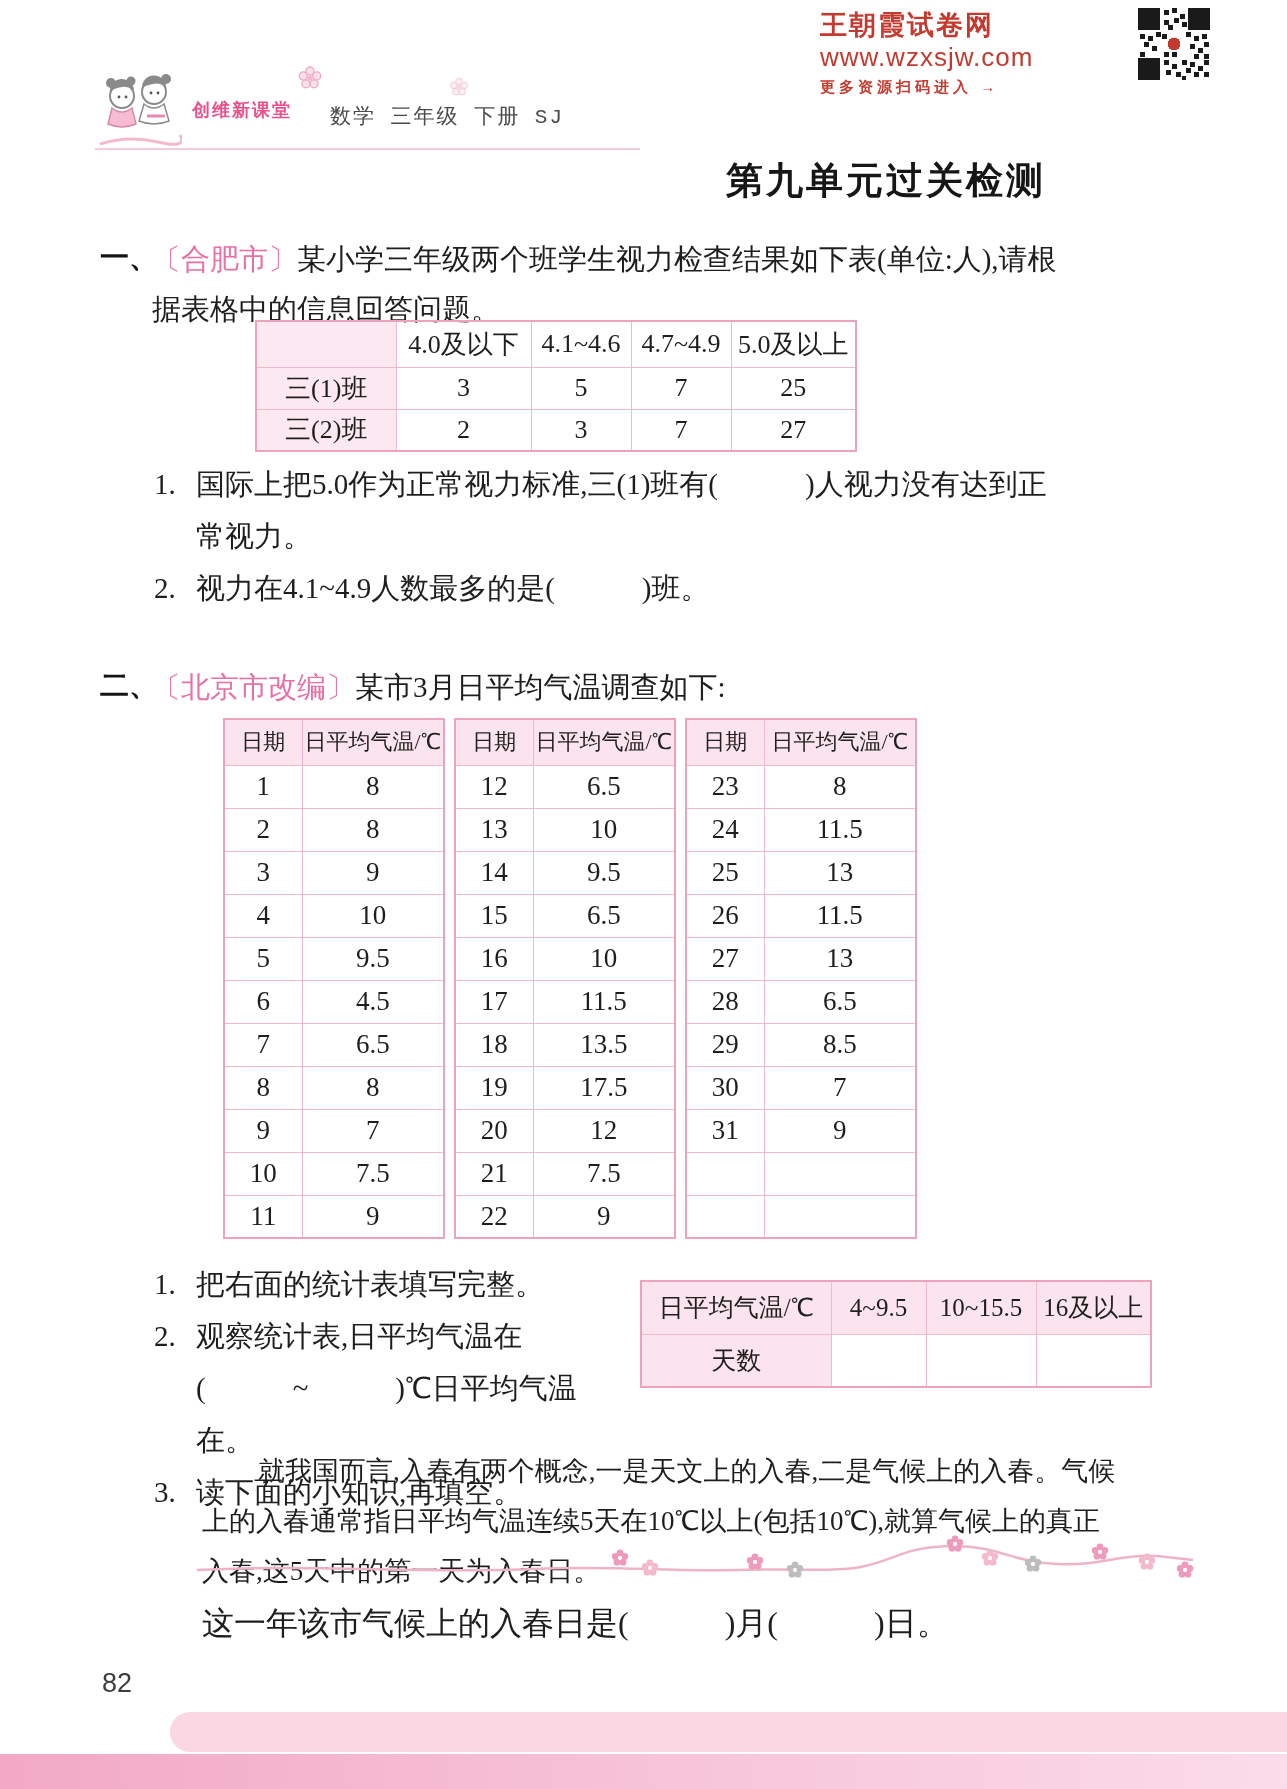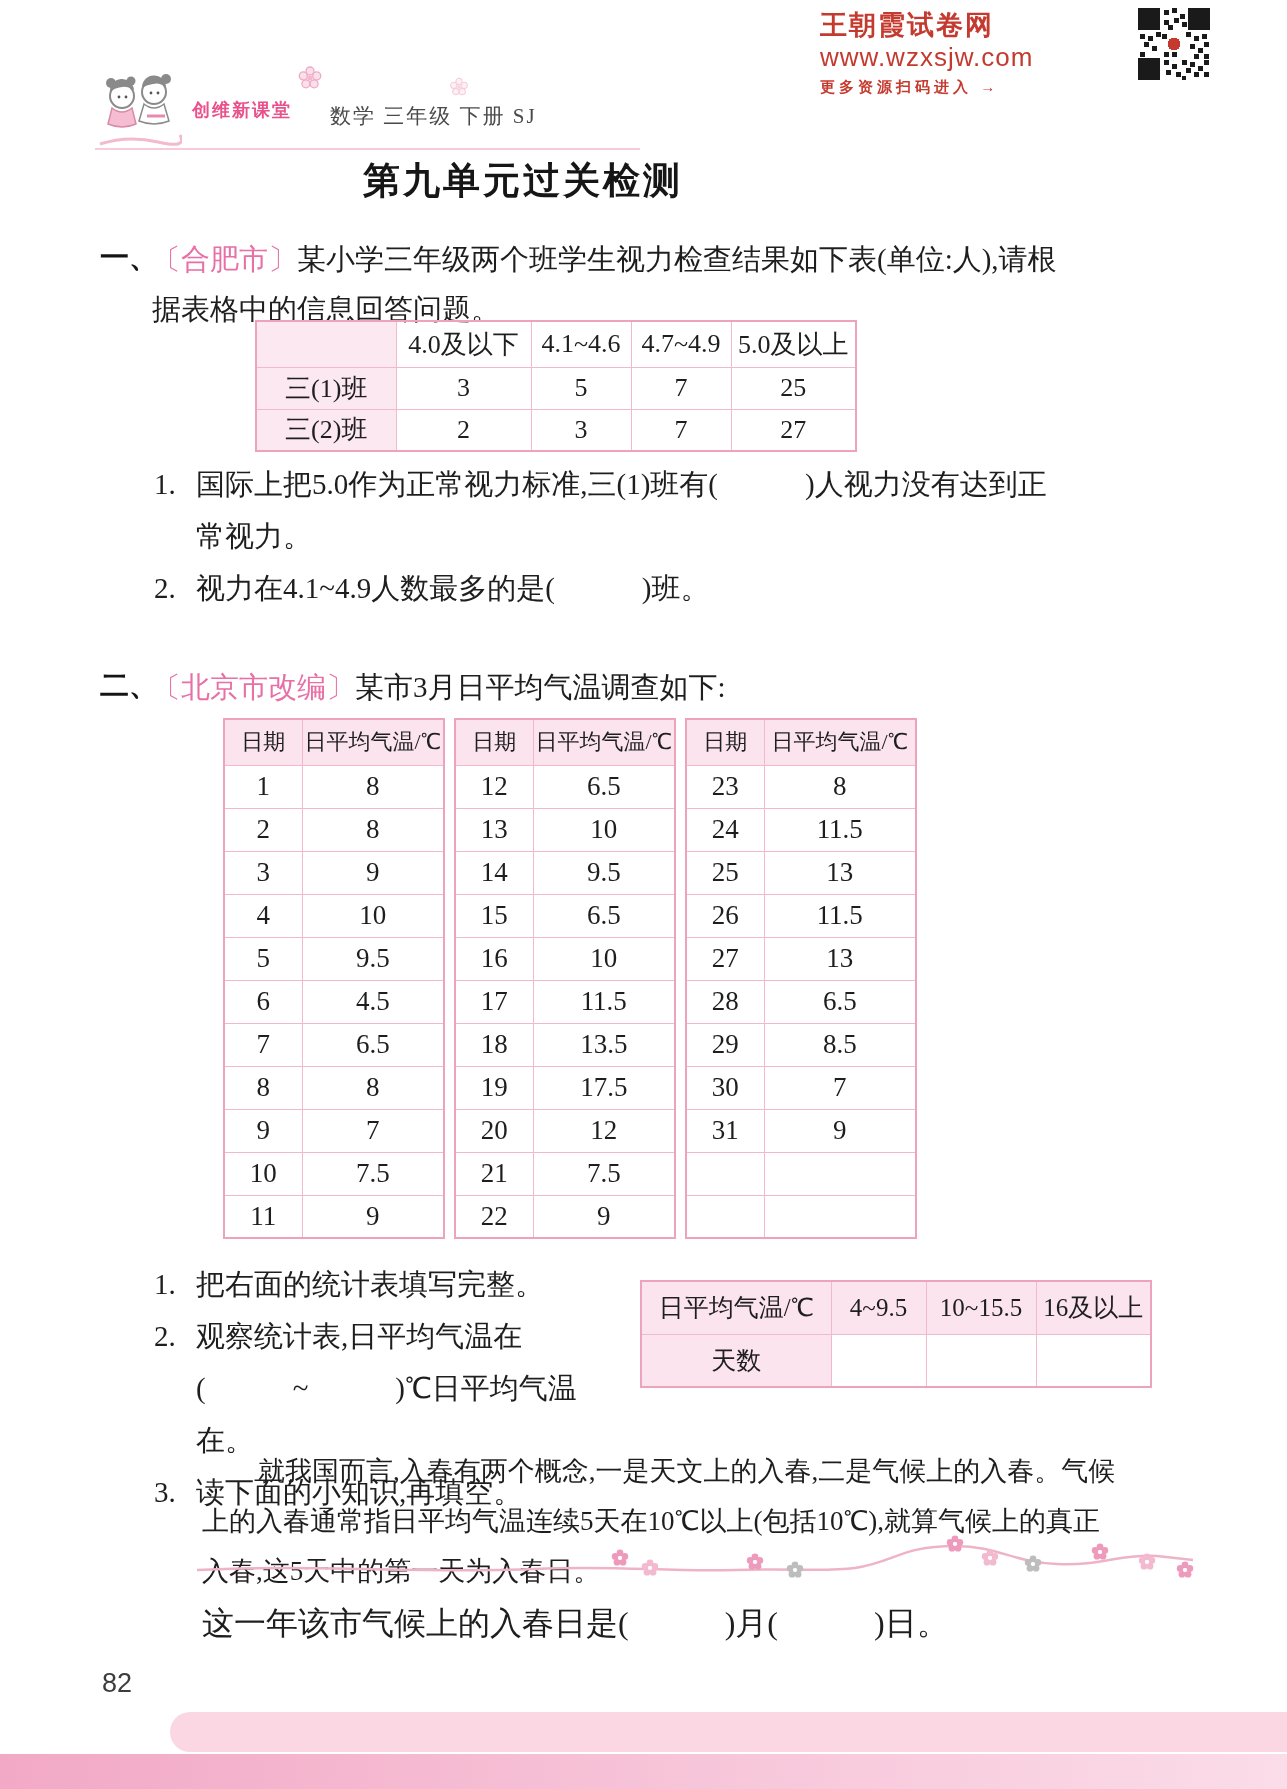--- a/index.html
+++ b/index.html
@@ -6,32 +6,32 @@
   html,body{background:#ededed}
   body{font-family:"Liberation Serif",serif;color:#1e1e1e}
   .page{position:relative;width:1287px;height:1789px;background:#ffffff;margin:0 auto;overflow:hidden}
 
   
   .girls{position:absolute;left:98px;top:64px}
   .flower1{position:absolute;left:296px;top:64px}
   .flower2{position:absolute;left:448px;top:76px;opacity:.7}
   .brand{position:absolute;left:192px;top:98px;font-family:Liberation Serif, serif;
          font-weight:bold;font-size:18px;letter-spacing:2px;color:#e9508c}
-  .subject{position:absolute;left:330px;top:102px;font-family:Liberation Serif, serif;
+  .subject{position:absolute;left:330px;top:102px;font-family:Liberation Mono, monospace;
            font-size:21px;letter-spacing:2px;color:#4a4a4a}
   .header-rule{position:absolute;left:95px;top:148px;width:545px;height:2px;background:#f6ccda}
   .site{position:absolute;left:820px;top:10px;width:308px;text-align:left;color:#c43a2f;
         font-family:"Liberation Sans",sans-serif;line-height:1.15}
   .site-name{font-size:27px;font-weight:bold;letter-spacing:2px}
   .site-url{font-size:26px;letter-spacing:1px;margin-top:2px}
   .site-more{font-size:15px;font-weight:bold;letter-spacing:4px;margin-top:5px}
   .qr{position:absolute;left:1138px;top:8px}
 
   
-  .title{position:absolute;left:0;top:156px;width:1046px;text-align:center;
+  .title{position:absolute;left:0;top:156px;width:1046px;text-align:right;
          font-family:"Liberation Sans",sans-serif;font-weight:bold;font-size:37px;
          letter-spacing:3px;color:#161616}
   .qlabel{position:absolute;font-family:"Liberation Sans",sans-serif;font-weight:bold;
           font-size:29px;color:#141414}
   .tag{color:#e770a6}
   .body-text{font-size:29px;line-height:50px}
   .s1-label{left:100px;top:238px}
   .s1-intro{position:absolute;left:152px;top:234px;width:1045px}
   .s2-label{left:100px;top:666px}
   .s2-intro{position:absolute;left:152px;top:662px;width:1045px}

